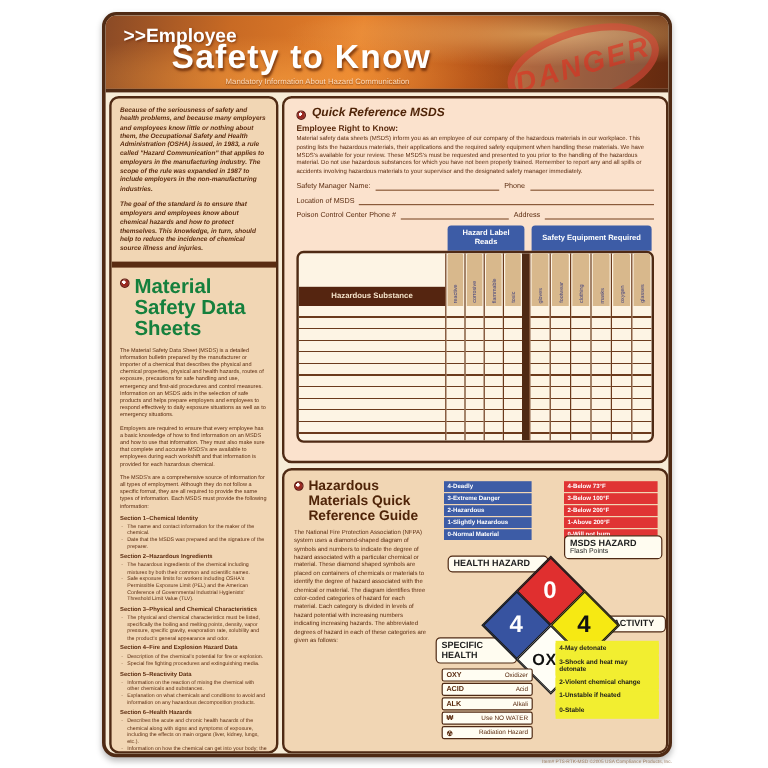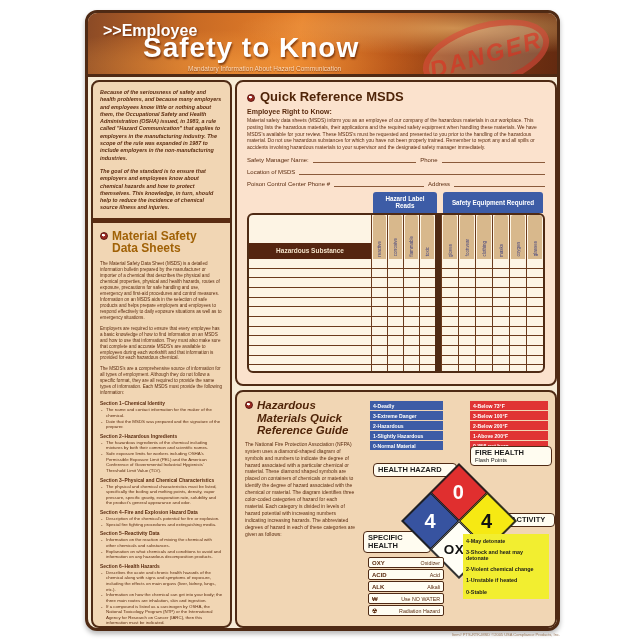--- a/index.html
+++ b/index.html
@@ -31,33 +31,33 @@
 
   
   .panel { position:absolute; border:2px solid #4f2a14; border-radius:8px; overflow:hidden; color:#5b2c10; }
   .left-panel { left:3px; top:67px; width:141px; height:548px; background:#f1d6b4; padding:7px 7px; }
   .qr-panel   { left:147px; top:67px; width:322px; height:306px; background:#fbe2cd; padding:7px 10px; }
   .hm-panel   { left:147px; top:377px; width:322px; height:238px; background:#f1d6b4; padding:7px 8px; display:flex; gap:6px; }
 
   
   .intro { font-size:5.4px; line-height:1.35; font-style:italic; font-weight:bold; margin-bottom:6px; color:#5b2c10; }
   .hr-bar { height:5px; background:#5a2c12; margin:5px -7px 7px; }
-  .sec-head { display:flex; gap:4px; align-items:flex-start; font-size:12px; font-weight:bold;
-    color:#a16207; line-height:1.05; margin-bottom:6px; }
+  .sec-head { display:flex; gap:4px; align-items:flex-start; font-size:17px; font-weight:bold;
+    color:#15803d; line-height:1.05; margin-bottom:6px; }
   .bullet { flex:0 0 auto; width:8px; height:8px; margin-top:2px; border-radius:50%;
     border:1px solid #5c1510; background:radial-gradient(circle at 38% 35%, #fff 0 1.3px, #9b2a22 1.5px 100%); }
   .small-p { font-size:4.6px; line-height:1.3; margin-bottom:5px; }
   .sec-title { font-size:4.9px; font-weight:bold; margin:4px 0 1px; }
   .sec-list { list-style:none; }
   .sec-list li { font-size:4.4px; line-height:1.28; padding-left:6px; position:relative; }
   .sec-list li::before { content:"-"; position:absolute; left:1px; }
 
   
   .qr-title-row { display:flex; gap:5px; align-items:center; margin-bottom:4px; }
-  .qr-title { font-size:13px; font-weight:bold; color:#4f2408; }
+  .qr-title { font-size:10px; font-weight:bold; color:#4f2408;font-style:italic; }
   .qr-sub { font-size:7px; font-weight:bold; margin-bottom:2px; }
   .qr-body { font-size:5px; line-height:1.35; margin-bottom:5px; }
   .form-row { display:flex; align-items:flex-end; gap:4px; font-size:6px; margin-bottom:5px; }
   .fline { flex:1; border-bottom:1px solid #8a5a3a; height:7px; }
   .fline.short { flex:0 0 90px; }
 
   .tblwrap { position:relative; width:298px; height:181px; margin-top:4px; }
   .grp { position:absolute; top:0; height:21px; background:#3d5ca6; color:#fff; font-size:6.3px;
     font-weight:bold; text-align:center; line-height:1.12; border-radius:3px 3px 0 0;
     display:flex; align-items:center; justify-content:center; padding:0 4px; }
@@ -74,21 +74,21 @@
   .gapcol { width:6px; background:#4f2a14; }
   .col { display:flex; flex-direction:column; border-left:1px solid #6b3a1c; }
   .hz .col { width:16px; }
   .eq .col { width:17px; }
   .vlab { height:44px; margin:0 1px; background:#d8b88c; border-radius:2px 2px 0 0;
     display:flex; align-items:flex-end; justify-content:center; padding-bottom:2px; }
   .vtext { writing-mode:vertical-rl; transform:rotate(180deg); font-size:4.5px; color:#44447e; }
 
   
   .hm-text { width:112px; flex:0 0 auto; }
-  .hm-title-row { display:flex; gap:4px; margin-bottom:4px;font-style:italic; }
+  .hm-title-row { display:flex; gap:4px; margin-bottom:4px; }
   .hm-title { font-size:11.5px; font-weight:bold; color:#4f2408; line-height:1.1; }
   .hm-body { font-size:5px; line-height:1.38; }
   .hm-gfx { position:relative; flex:1; }
 
   .scale { position:absolute; list-style:none; }
   .scale li { margin-bottom:1px; padding:1.5px 3px; font-size:5.1px; font-weight:bold; }
   .scale-health { left:7px; top:2px; width:73px; }
   .scale-health li { background:#3d5ca6; color:#fff; }
   .scale-fire { left:107px; top:2px; width:78px; }
   .scale-fire li { background:#e03434; color:#fff; }
@@ -335,21 +335,21 @@
 
         <li>4-Below 73°F</li>
             <li>3-Below 100°F</li>
             <li>2-Below 200°F</li>
             <li>1-Above 200°F</li>
             <li>0-Will not burn</li>
           </ul>
 
         <div class="tagbox tag-health">HEALTH HAZARD</div>
         <div class="tagbox tag-fire">
-          <span>FIRE HEALTH</span>
+          <span>MSDS HAZARD</span>
           <span class="tag-sub">Flash Points</span>
         </div>
         <div class="tagbox tag-specific">SPECIFIC HEALTH</div>
         <div class="tagbox tag-react">REACTIVITY</div>
 
         <div class="diamond">
           <div class="quad q-red">
               <span>0</span>
             </div>
           <div class="quad q-yellow">

